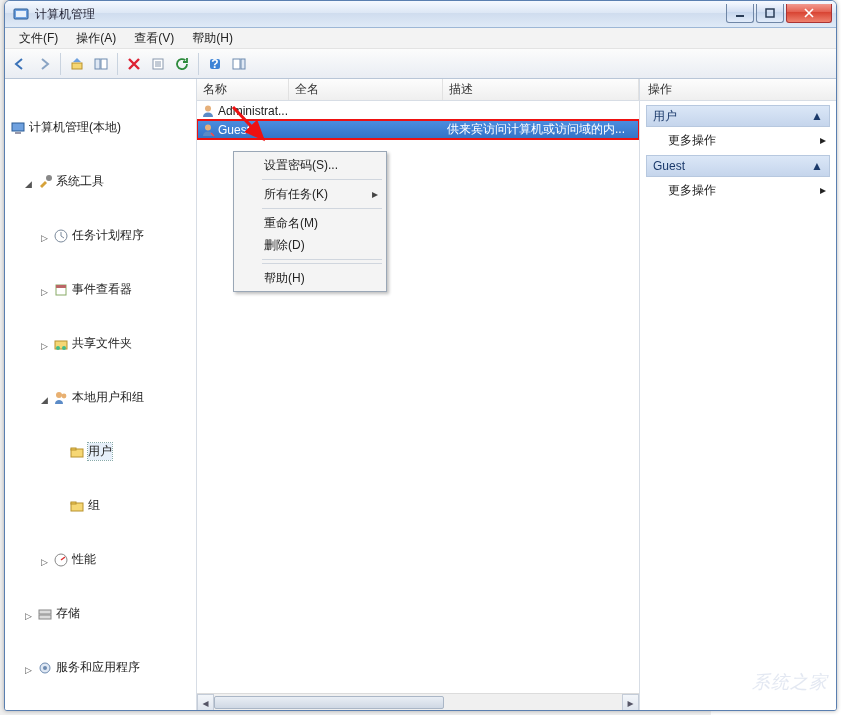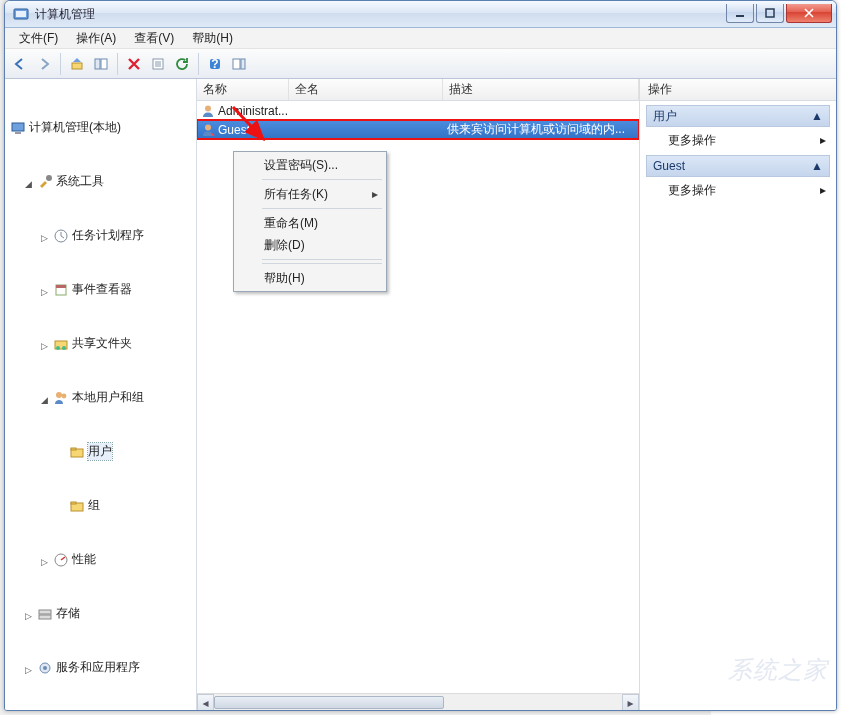--- a/index.html
+++ b/index.html
@@ -147,21 +147,21 @@
     display: flex; align-items: center; padding: 0 6px; color: #1b3a6b;
   }
   .act .grouptitle .chev { margin-left: auto; color: #1b3a6b; }
   .act .link {
     display: flex; align-items: center; height: 22px; color: #222;
     margin: 2px 10px 2px 28px; justify-content: space-between;
   }
   .act .link .tri { color: #222; }
 
   
-  .wm { position: absolute; right: 8px; bottom: 24px; color: rgba(200,210,230,.5); font-size: 24px; letter-spacing: 1px; font-style: italic;}
+  .wm { position: absolute; right: 8px; bottom: 16px; color: rgba(200,210,230,.5); font-size: 18px; letter-spacing: 1px; font-style: italic;}
 </style>
 </head>
 <body>
 
 <div class="bleed">
   <div class="win">
 
     <div class="titlebar">
       <span class="ticon">
         <svg viewBox="0 0 16 16">

